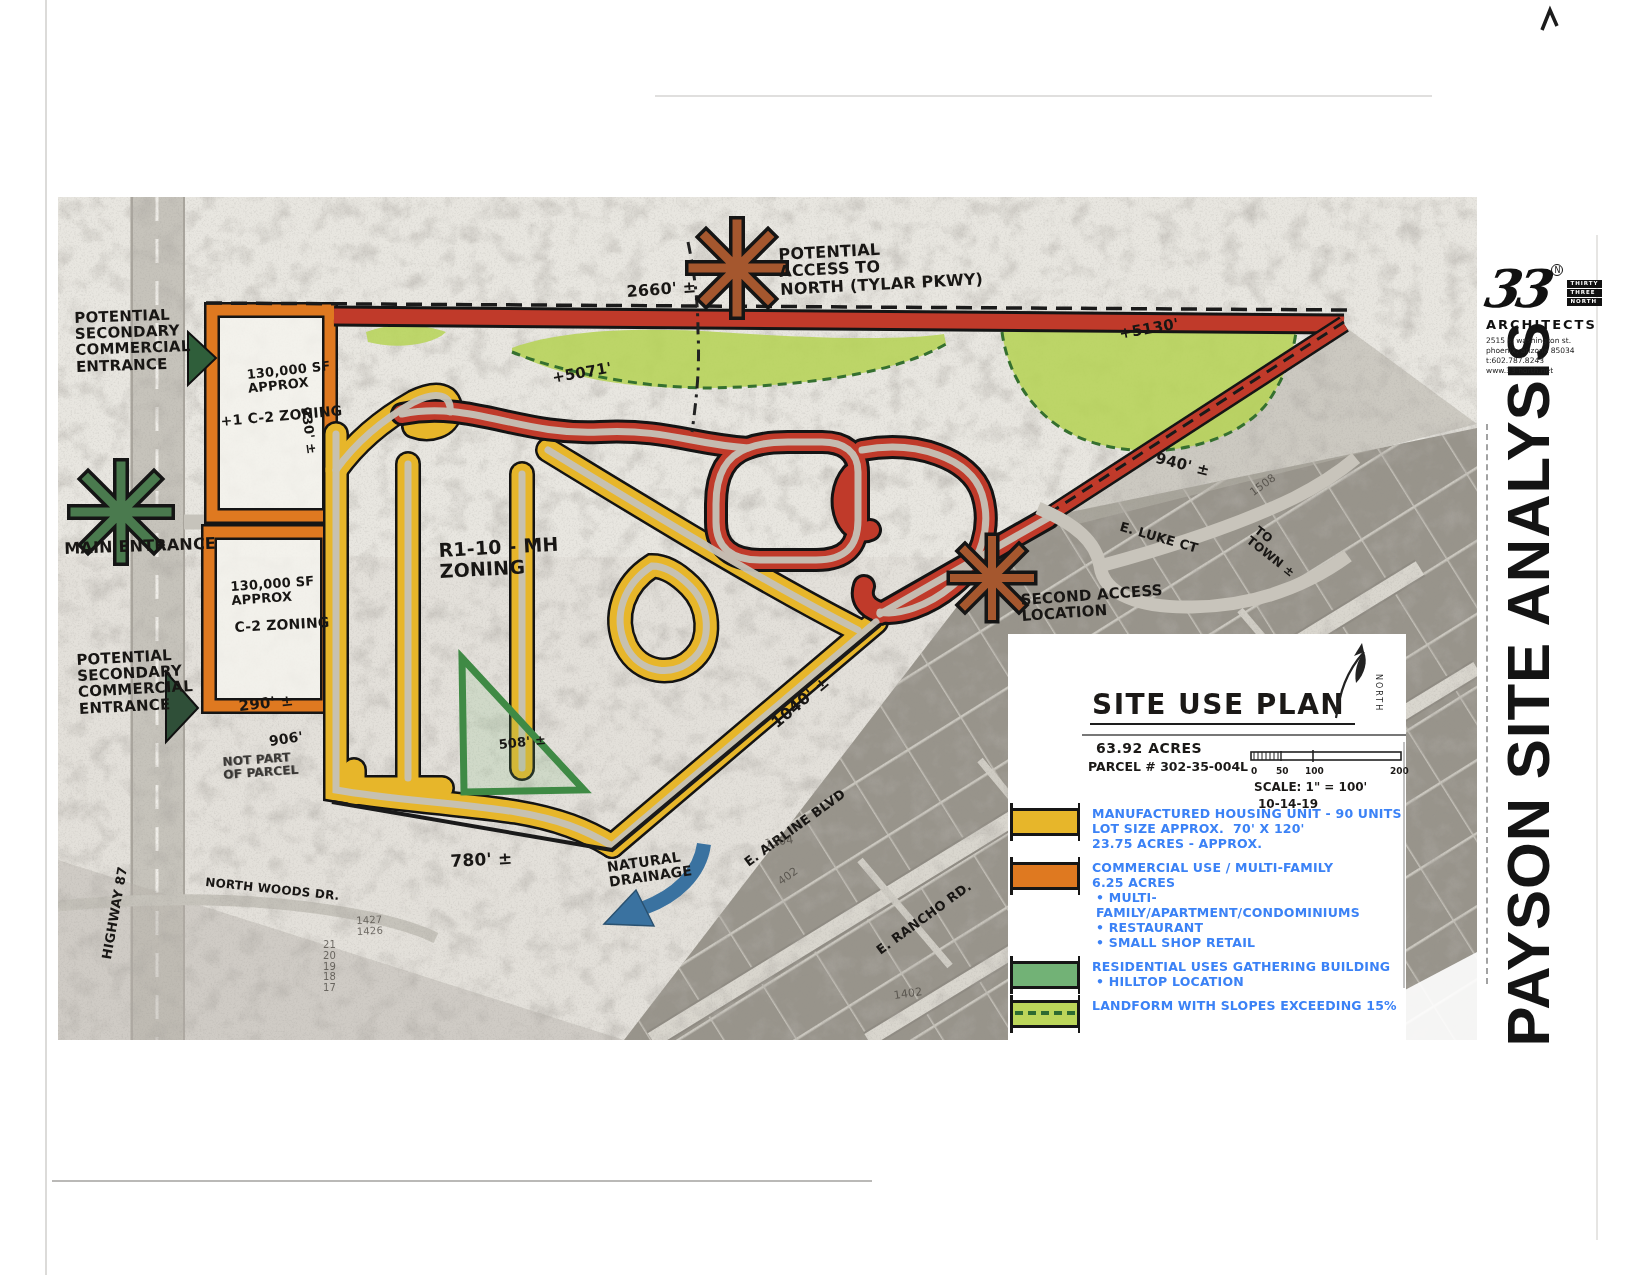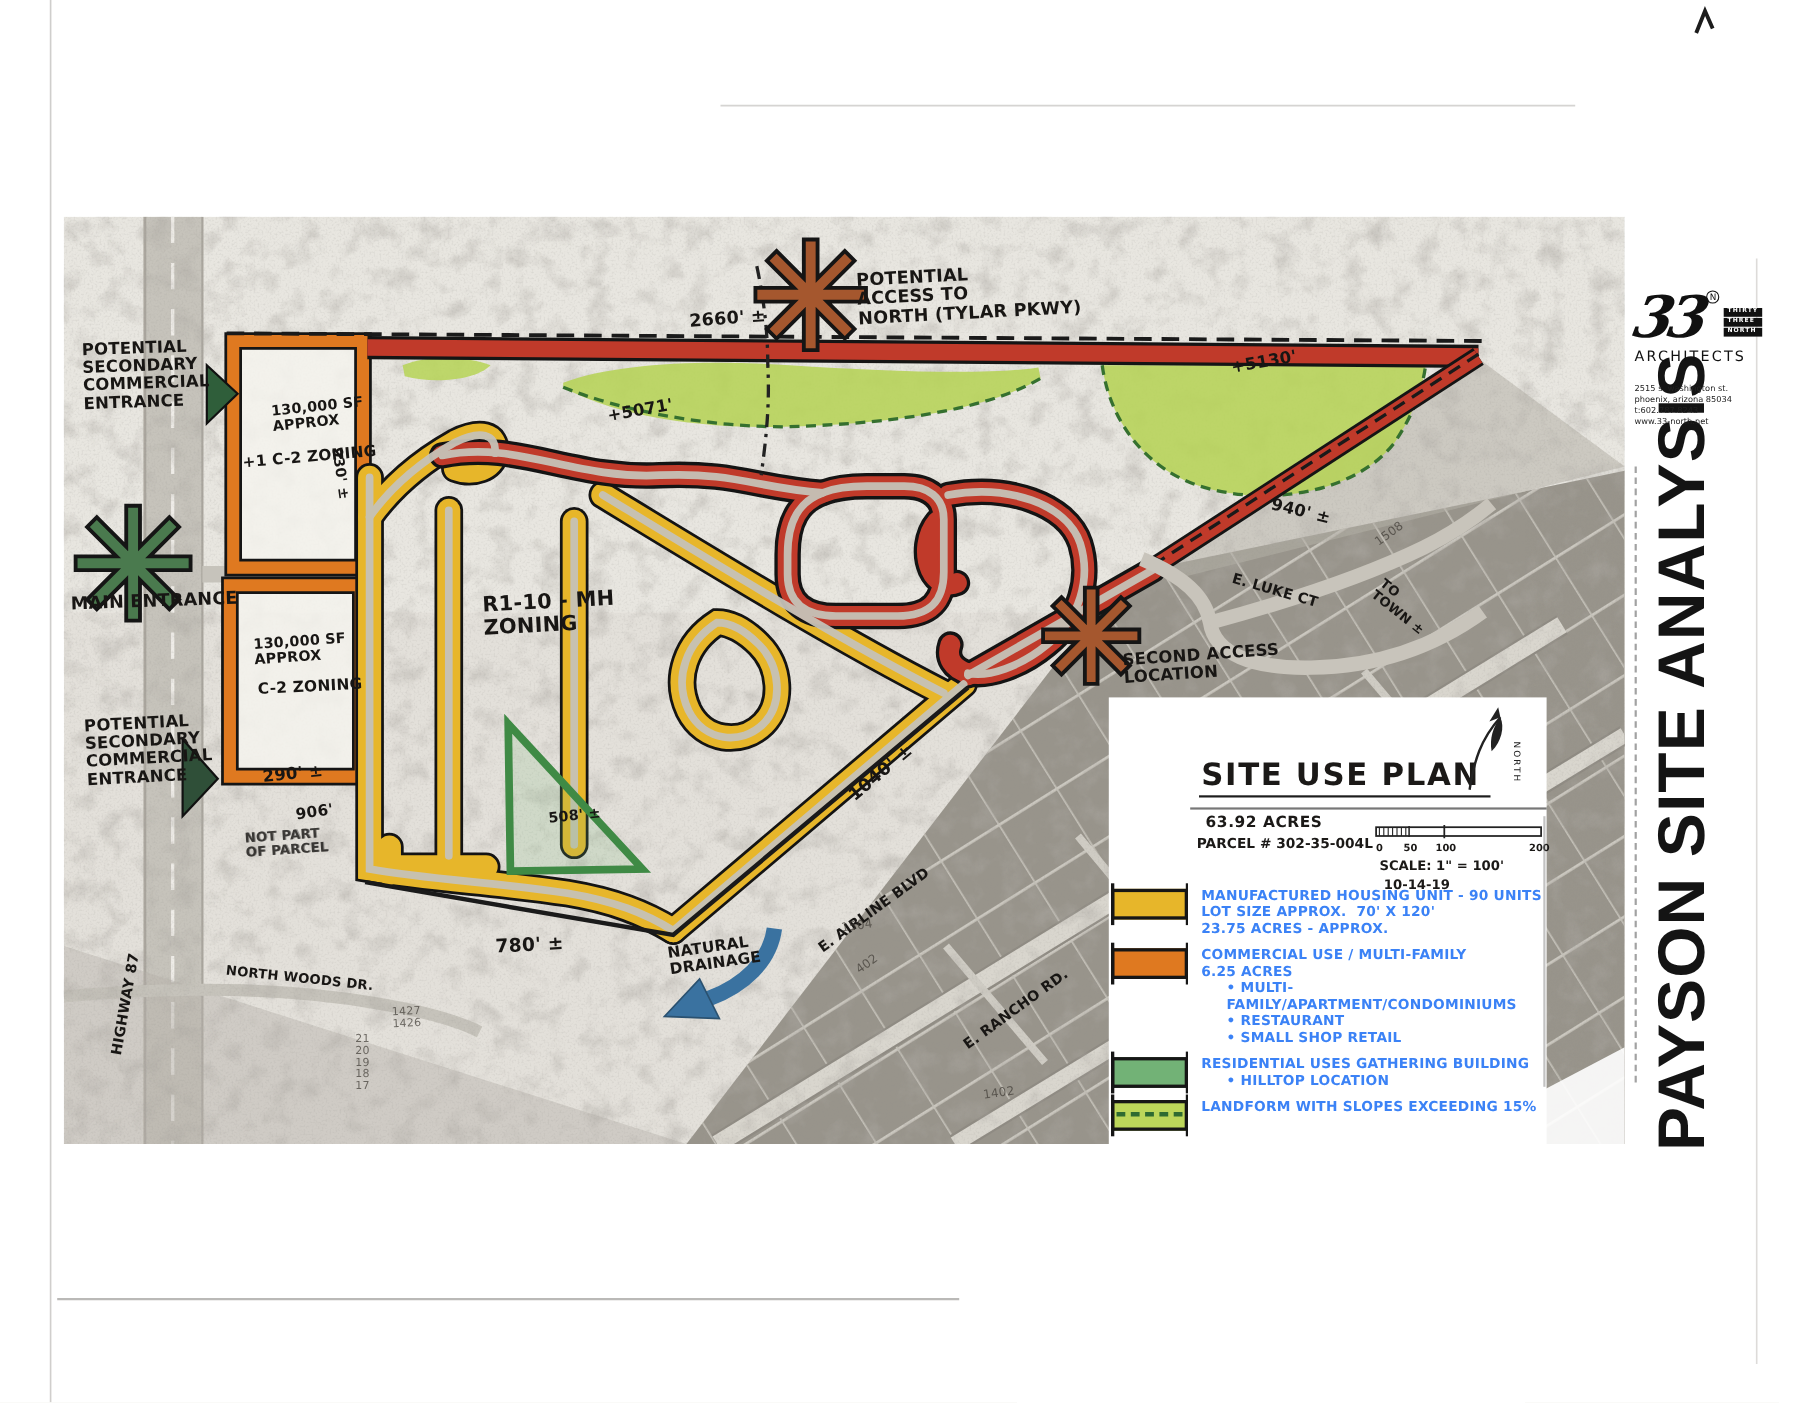--- a/index.html
+++ b/index.html
@@ -30,22 +30,22 @@
   
   #logo{position:absolute;left:1486px;top:266px;width:140px;color:#111;}
   #logo .row{display:flex;align-items:flex-start;}
   #logo .big33{font-family:"DejaVu Serif",serif;font-style:italic;font-weight:700;
        font-size:52px;line-height:.9;transform:skewX(-10deg);letter-spacing:-5px;}
   #logo .reg{font-size:8px;border:1px solid #111;border-radius:50%;width:10px;height:10px;
        display:flex;align-items:center;justify-content:center;margin:-2px 0 0 3px;}
   #logo .chips{display:flex;flex-direction:column;gap:1.5px;margin:14px 0 0 4px;}
   #logo .chip{background:#111;color:#fff;font-size:5.5px;font-weight:700;
        letter-spacing:1px;padding:1px 3px;line-height:1;}
-  #logo .firm{font-size:13px;font-weight:400;letter-spacing:2px;margin-top:4px;}
-  #logo .addr{font-size:7.5px;line-height:10px;color:#222;margin-top:16px;}
+  #logo .firm{font-size:13px;font-weight:700;letter-spacing:2px;margin-top:4px;}
+  #logo .addr{font-size:7.5px;line-height:10px;color:#222;margin-top:4px;}
 
   
   #legend{position:absolute;left:1008px;top:634px;width:398px;height:446px;background:#fff;}
   #legend .heading{position:absolute;left:82px;top:54px;font-size:28px;font-weight:700;
        letter-spacing:1.5px;color:#1b1917;border-bottom:2.5px solid #1d1d1d;padding:0 10px 2px 2px;}
   #legend .longline{position:absolute;left:74px;top:100px;width:324px;height:1.5px;background:#555;opacity:.8;}
   #legend .acres{position:absolute;left:88px;top:106px;font-size:14px;font-weight:700;color:#1b1917;letter-spacing:.5px;}
   #legend .parcel{position:absolute;left:80px;top:125px;font-size:12.5px;font-weight:700;color:#1b1917;}
   #legend .scalebar{position:absolute;left:242px;top:114px;}
   #legend .scalelabel{position:absolute;left:246px;top:146px;font-size:12px;font-weight:700;color:#1b1917;}
@@ -53,21 +53,21 @@
   #legend .north{position:absolute;left:316px;top:6px;}
   #items{position:absolute;left:2px;top:172px;width:396px;}
   .legend-item{display:flex;align-items:flex-start;margin-bottom:9px;}
   .legend-swatch{position:relative;flex:0 0 64px;height:22px;border:3px solid #161616;margin:2px 12px 0 0;}
   .legend-swatch::before,.legend-swatch::after{content:"";position:absolute;top:-8px;width:2.5px;height:38px;background:#161616;}
   .legend-swatch::before{left:-3px;}
   .legend-swatch::after{right:-3px;}
   .swatch-dash{position:absolute;left:2px;right:2px;top:8px;border-top:4.5px dashed #2e6b31;}
   .legend-text{font-size:12.5px;font-weight:700;color:#3b82f6;line-height:15px;letter-spacing:.2px;}
   .legend-line{white-space:pre-wrap;}
-  .legend-bullet{margin-left:23px;white-space:pre-wrap;}
+  .legend-bullet{margin-left:4px;white-space:pre-wrap;}
 </style>
 </head>
 <body>
 
 <div id="page">
 
   <svg id="map-svg" width="1650" height="1275" viewBox="0 0 1650 1275">
     <defs>
       <clipPath id="mapClip">
           <rect x="58" y="197" width="1419" height="843"></rect>

